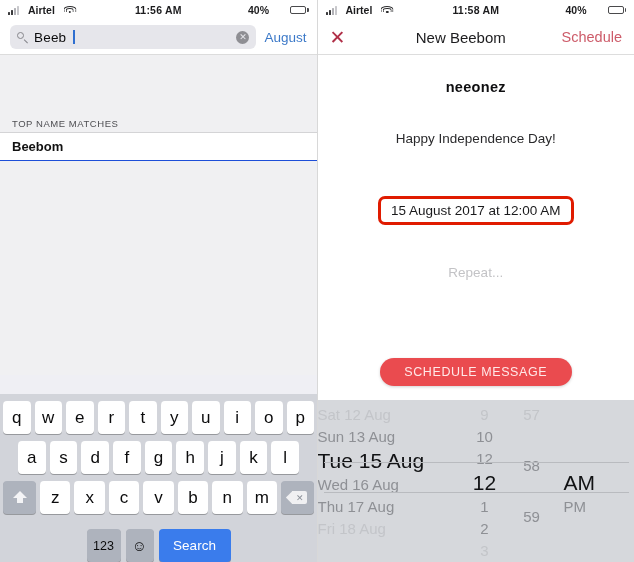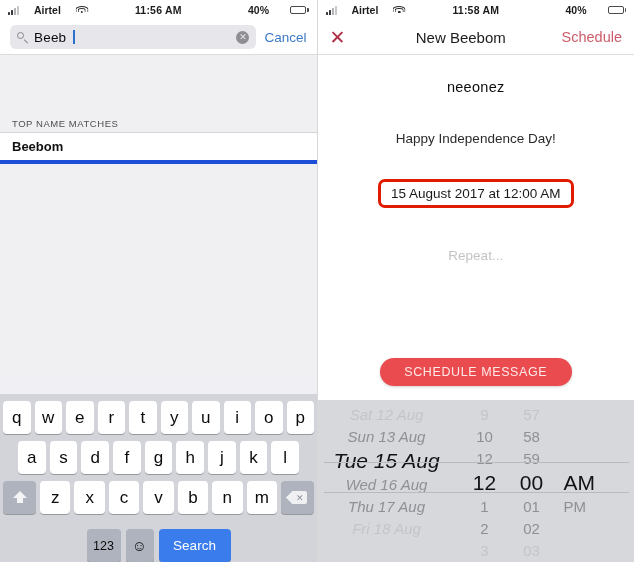--- a/index.html
+++ b/index.html
@@ -14,21 +14,21 @@
   .panel{position:relative;overflow:hidden;}
   .panel-left{width:317px;height:562px;background:#efeff4;}
   .panel-right{width:317px;height:562px;background:#ffffff;border-left:1px solid #d8d8d8;}
 
   
   .statusbar{
     height:20px;display:flex;align-items:center;
     padding:0 8px;background:#ffffff;
     font-size:10.5px;font-weight:bold;color:#1c1c1e;
   }
-  .sb-left{display:flex;align-items:center;gap:15px;flex:1;}
+  .sb-left{display:flex;align-items:center;gap:9px;flex:1;}
   .sb-center{flex:1;text-align:center;letter-spacing:.2px;}
   .sb-right{flex:1;display:flex;align-items:center;justify-content:flex-end;gap:21px;}
   .bars{display:flex;align-items:flex-end;gap:1px;height:9px;}
   .bars i{display:block;width:2px;background:#3a3a3c;border-radius:.5px;}
   .bars i:nth-child(1){height:3px;}
   .bars i:nth-child(2){height:5px;}
   .bars i:nth-child(3){height:7px;background:#b0b0b5;}
   .bars i:nth-child(4){height:9px;background:#c8c8cc;}
   .carrier{font-size:10.5px;font-weight:bold;}
   .wifi{position:relative;width:12px;height:9px;}
@@ -64,21 +64,21 @@
 
   .gap{height:52px;background:#f0f0f2;}
   .section-header{
     height:22px;background:#f0f0f2;display:flex;align-items:flex-end;
     padding:0 12px 3px;font-size:9.5px;letter-spacing:.55px;color:#4e4e52;
     border-bottom:1px solid #d4d4d6;
   }
   .result-row{
     height:27px;background:#ffffff;display:flex;align-items:center;
     padding:0 12px;font-size:13px;font-weight:bold;color:#111;
-    border-bottom:4px solid #1d4ed8;
+    border-bottom:1px solid #1d4ed8;
   }
   .empty-area{background:#f0f0f2;height:214px;}
 
   
   .keyboard{
     position:absolute;left:0;bottom:0;width:317px;height:168px;
     background:#d2d4da;padding-top:7px;box-sizing:border-box;
   }
   .krow{display:flex;justify-content:center;align-items:center;margin-bottom:7px;}
   .krow.r1{gap:4px;padding:0 3px;}
@@ -107,23 +107,23 @@
   
   .navbar{
     height:34px;background:#ffffff;display:flex;align-items:center;
     padding:0 12px;border-bottom:1px solid #dddddd;
   }
   .nav-x{flex:0 0 40px;font-size:19px;color:#b03048;line-height:1;font-family:"DejaVu Sans",sans-serif;}
   .nav-title{flex:1;text-align:center;font-size:15px;color:#1c1c1e;}
   .nav-action{flex:0 0 70px;text-align:right;font-size:14.5px;color:#cd5c6a;}
 
   .msg-body{padding-top:24px;text-align:center;background:#fff;}
-  .recipient{font-size:14.5px;font-weight:normal;color:#0e0e10;letter-spacing:.3px;}
+  .recipient{font-size:14.5px;font-weight:bold;color:#0e0e10;letter-spacing:.3px;}
   .msg-text{margin-top:36px;font-size:13.5px;color:#2a2a2c;}
-  .date-wrap{margin-top:33px;display:flex;justify-content:center;}
+  .date-wrap{margin-top:50px;display:flex;justify-content:center;}
   .date-box{
     border:3px solid #e01b00;border-radius:7px;
     padding:4px 10px;font-size:13.5px;color:#1a1a1c;background:#fff;
   }
   .repeat{margin-top:40px;font-size:13.5px;color:#c3c3c6;}
 
   .schedule-btn{
     position:absolute;left:50%;transform:translateX(-50%);
     bottom:176px;width:192px;height:28px;border-radius:15px;
     background:#ea4b4f;color:#ffe8e8;font-size:12.5px;letter-spacing:.6px;
@@ -131,23 +131,23 @@
     box-shadow:0 1px 3px rgba(0,0,0,.18);
   }
 
   
   .picker{
     position:absolute;left:0;bottom:0;width:317px;height:162px;
     background:#d6d8dc;overflow:hidden;
   }
   .picker-cols{display:flex;height:100%;padding-top:4px;box-sizing:border-box;}
   .pcol{display:flex;flex-direction:column;align-items:center;}
-  .pcol.date{flex:0 0 138px;align-items:center;padding-right:6px;font-style:italic;}
+  .pcol.date{flex:0 0 138px;align-items:flex-start;padding-right:6px;}
   .pcol.hour{flex:0 0 46px;}
-  .pcol.min{flex:0 0 48px;}
+  .pcol.min{flex:0 0 48px;gap:29px;}
   .pcol.ampm{flex:0 0 58px;align-items:flex-start;padding-left:8px;}
   .pitem{height:22px;line-height:22px;font-size:15px;color:#8e9095;white-space:nowrap;}
   .pitem.sel{color:#111214;font-size:21px;font-weight:500;height:26px;line-height:26px;}
   .pitem.faint{color:#c3c5c9;}
   .pitem.blank{color:transparent;}
   .sel-line{position:absolute;left:6px;right:6px;height:1px;background:#b9bbbf;}
   .sel-line.top{top:62px;}
   .sel-line.bot{top:92px;}
 </style>
 </head>
@@ -182,21 +182,21 @@
       </div>
     </div>
 
     <div class="searchbar">
       <div class="searchfield">
         <span class="mag"></span>
         <span class="search-text">Beeb</span>
           <span class="caret"></span>
         <span class="clear-btn">✕</span>
       </div>
-      <span class="cancel">Cancel</span>
+      <span class="cancel">August</span>
     </div>
 
     <div class="gap"></div>
 
     <div class="section-header">TOP NAME MATCHES</div>
 
     <div class="result-row">
       <span>Beebom</span>
     </div>
 

